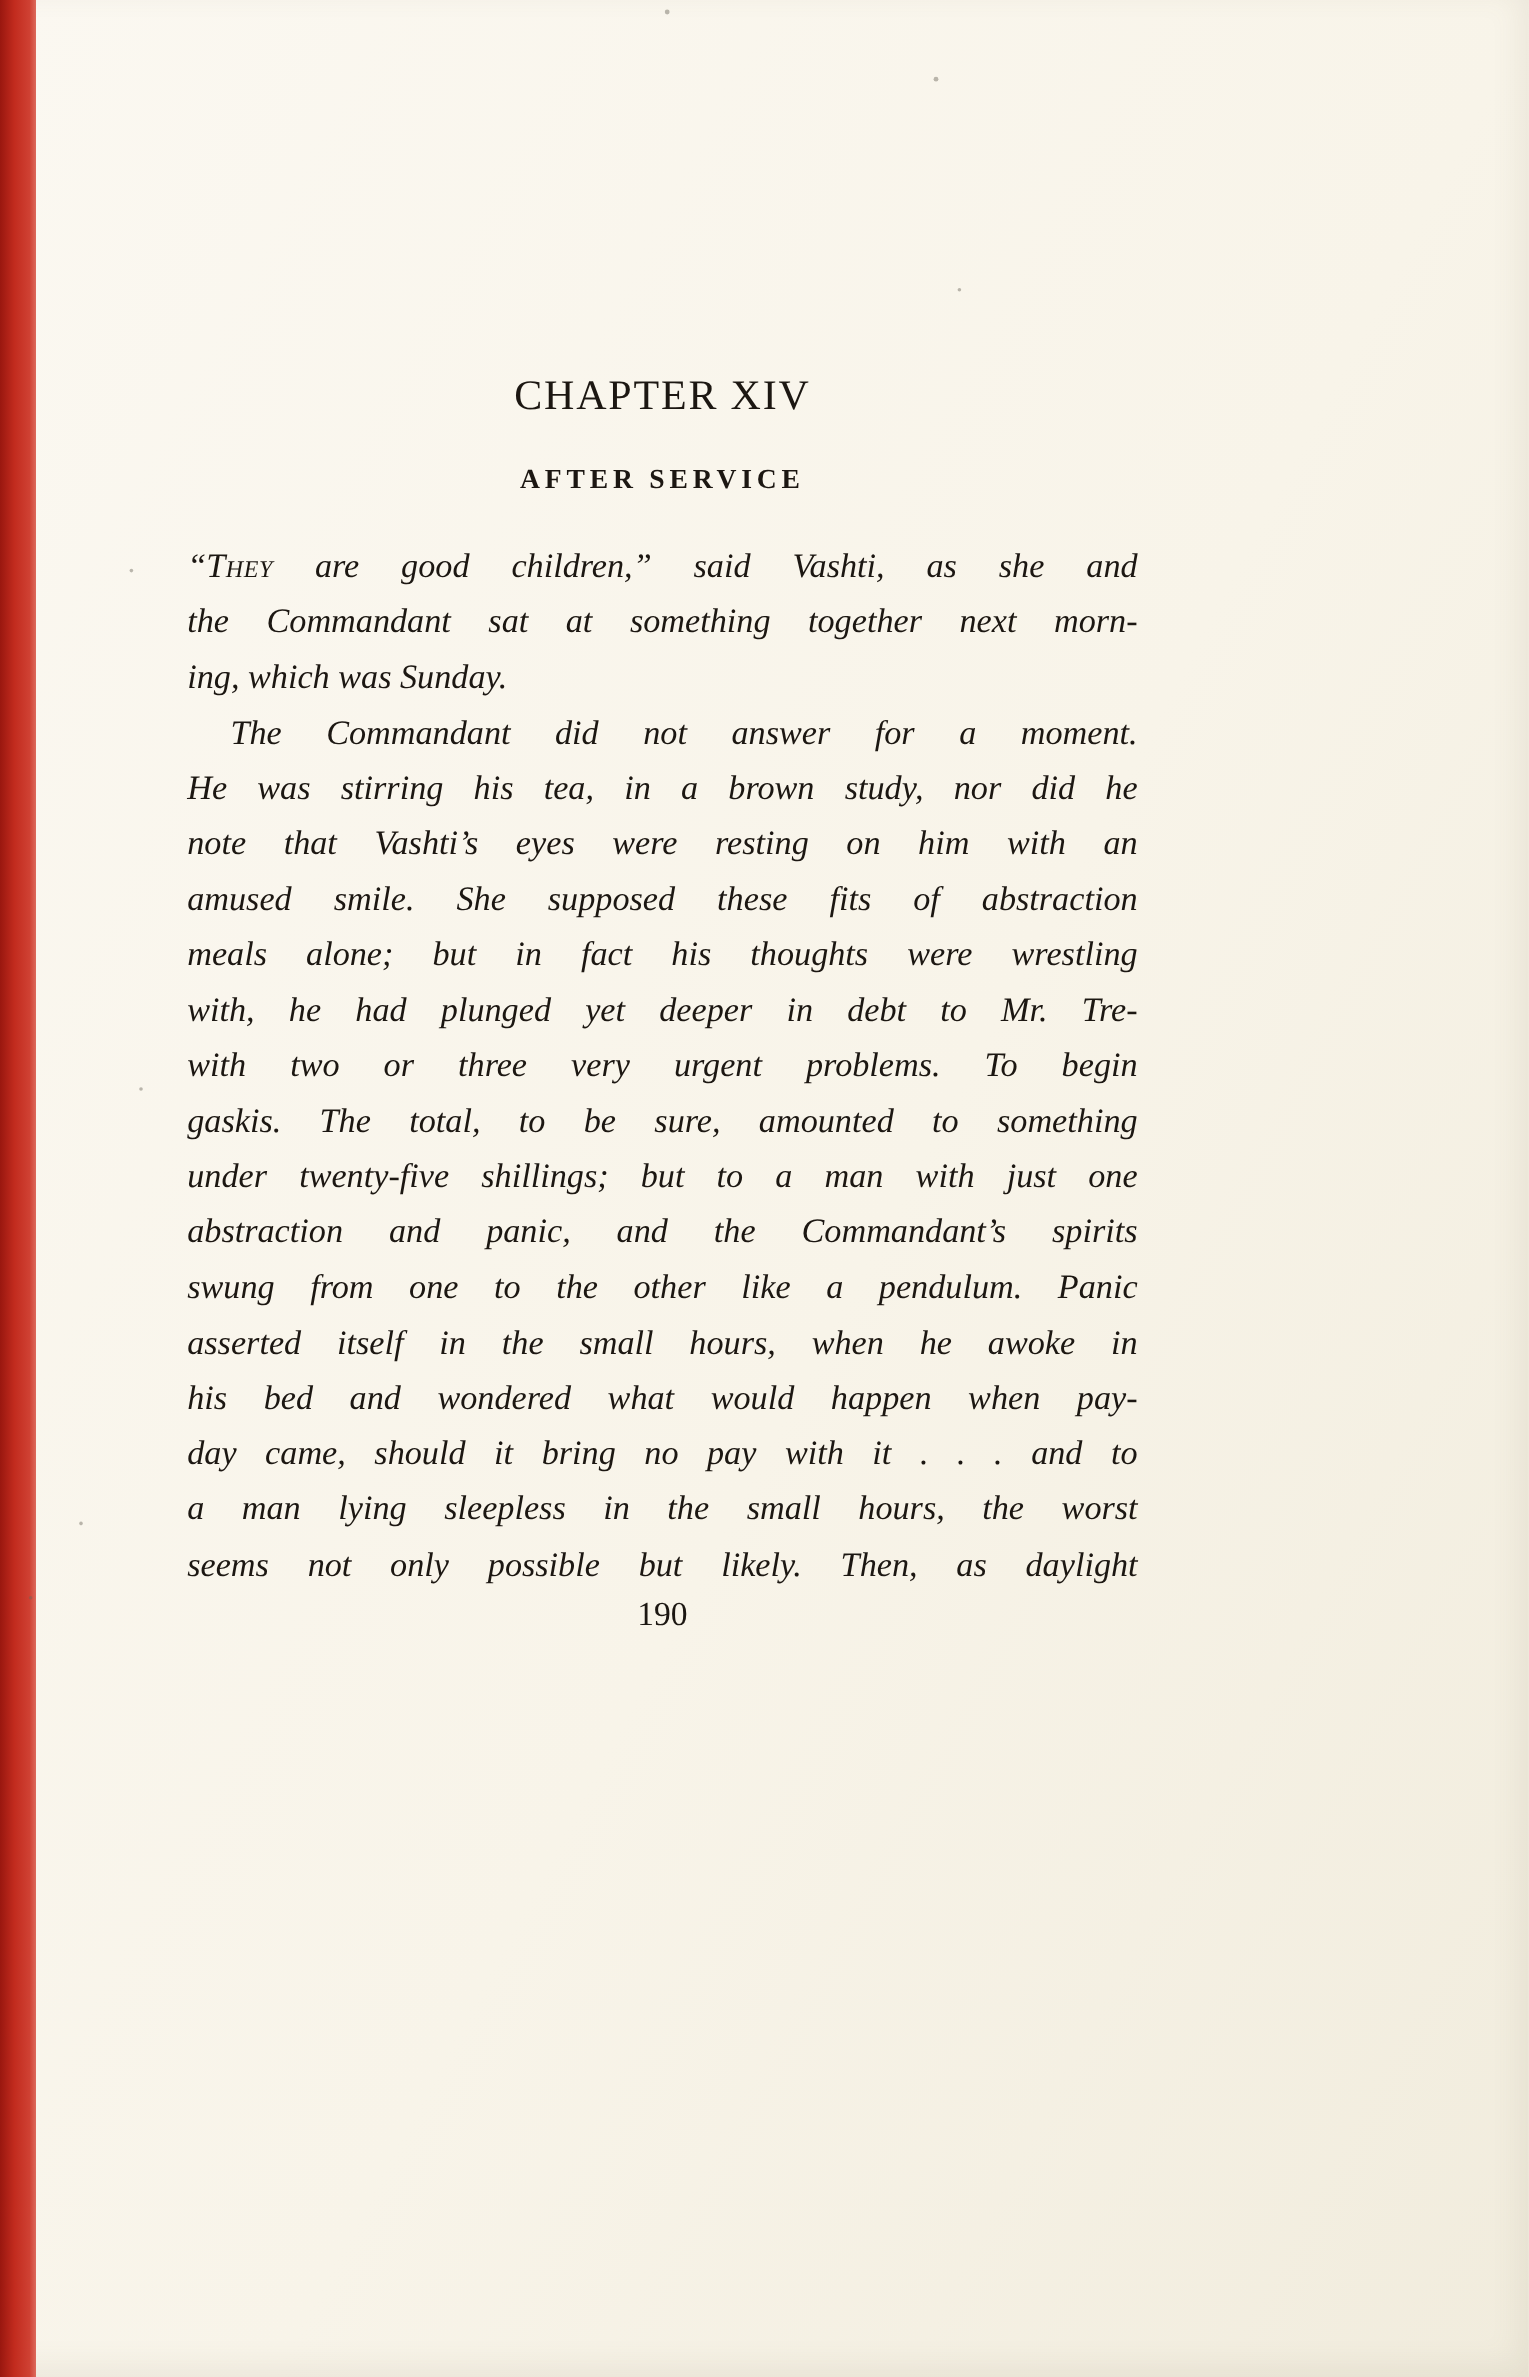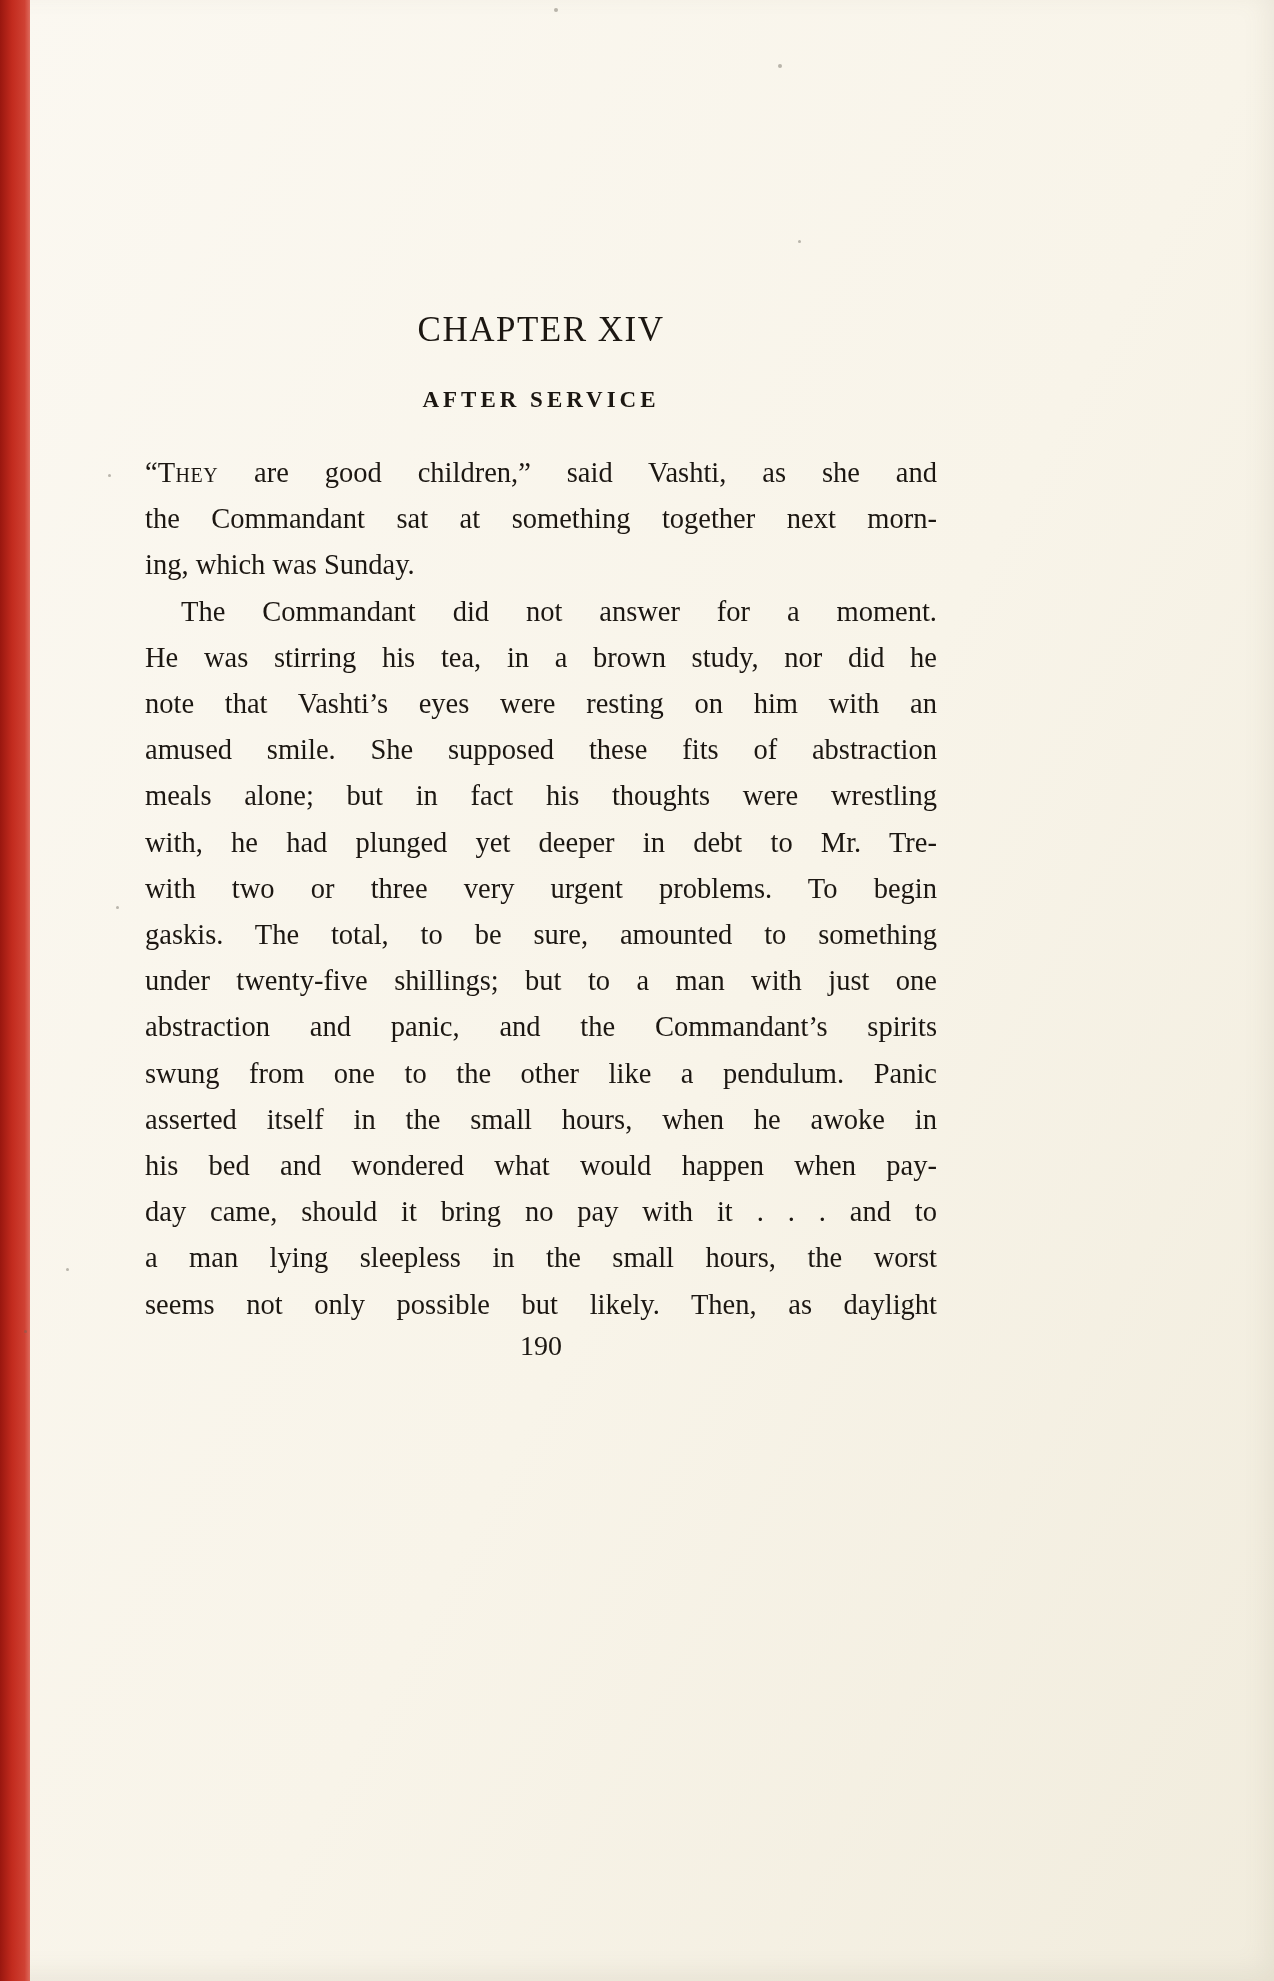--- a/index.html
+++ b/index.html
@@ -19,21 +19,21 @@
     box-shadow: inset -6px -8px 26px rgba(120,105,80,0.10);
   }
   .stripe {
     position: absolute;
     left: 0; top: 0;
     width: 30px; height: 100%;
     background: linear-gradient(to right, #99170f, #c22b1e 40%, #cf4133 82%, #dd6a5c 100%);
   }
   .content {
     position: absolute;
-    left: 145px;
+    left: 156px;
     top: 308px;
     width: 792px;
   }
   .chapter {
     margin: 0;
     font-size: 35px;
     font-weight: 400;
     letter-spacing: 1.5px;
     line-height: 44px;
     text-align: center;
@@ -47,20 +47,21 @@
     text-align: center;
   }
   .body-text {
     margin-top: 36px;
     font-size: 28.5px;
     line-height: 46.2px;
   }
   .line {
     text-align: justify;
     text-align-last: justify;
+    font-style: italic;
   }
   .line.para-end { text-align-last: left; }
   .paragraph.indented .line:first-child { text-indent: 36px; }
   .smallcaps { font-variant: small-caps; letter-spacing: 0.5px; }
   .page-number {
     margin-top: 2px;
     font-size: 28px;
     text-align: center;
   }
   .speck {

